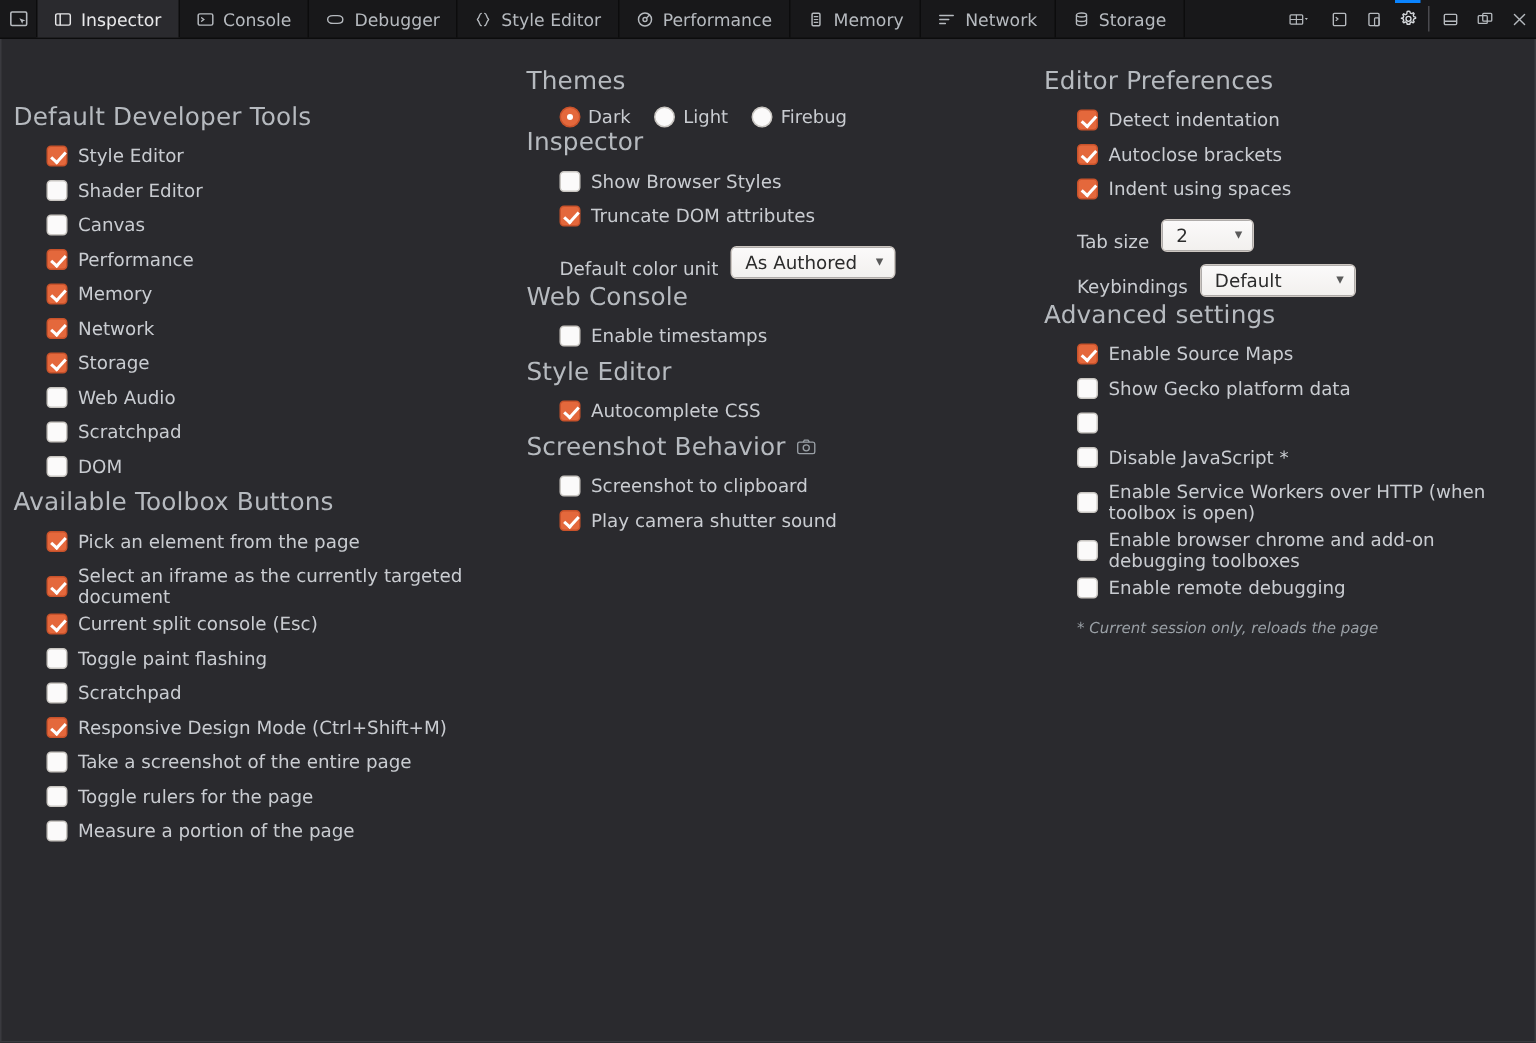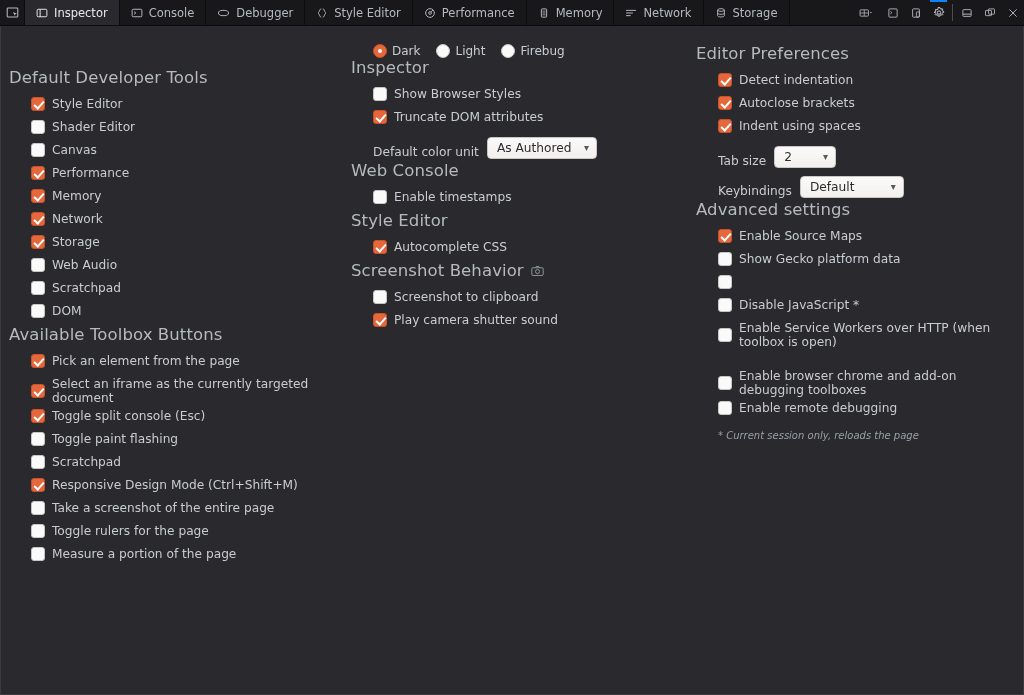--- a/index.html
+++ b/index.html
@@ -411,21 +411,21 @@
         <div class="row">
           <span class="cb on"></span>
           <span class="lbl">Pick an element from the page</span>
         </div>
         <div class="row two-line" style="width:300px;">
           <span class="cb on"></span>
           <span class="lbl">Select an iframe as the currently targeted document</span>
         </div>
         <div class="row">
           <span class="cb on"></span>
-          <span class="lbl">Toggle split console (Esc)</span>
+          <span class="lbl">Current split console (Esc)</span>
         </div>
         <div class="row">
           <span class="cb"></span>
           <span class="lbl">Toggle paint flashing</span>
         </div>
         <div class="row">
           <span class="cb"></span>
           <span class="lbl">Scratchpad</span>
         </div>
         <div class="row">
@@ -443,20 +443,21 @@
         <div class="row">
           <span class="cb"></span>
           <span class="lbl">Measure a portion of the page</span>
         </div>
       </div>
 
     </div>
 
     <div class="col col2">
 
+      <h2 class="section">Themes</h2>
       <div class="radios">
         <div class="radio-item">
           <span class="rb on"></span>
           <span>Dark</span>
         </div>
         <div class="radio-item">
           <span class="rb"></span>
           <span>Light</span>
         </div>
         <div class="radio-item">
@@ -569,21 +570,21 @@
           <span class="cb"></span>
         </div>
         <div class="row">
           <span class="cb"></span>
           <span class="lbl">Disable JavaScript *</span>
         </div>
         <div class="row two-line" style="width:322px;">
           <span class="cb"></span>
           <span class="lbl">Enable Service Workers over HTTP (when toolbox is open)</span>
         </div>
-        <div class="row two-line" style="width:322px;margin-top:16px;">
+        <div class="row two-line" style="width:322px;">
           <span class="cb"></span>
           <span class="lbl">Enable browser chrome and add-on debugging toolboxes</span>
         </div>
         <div class="row">
           <span class="cb"></span>
           <span class="lbl">Enable remote debugging</span>
         </div>
         <div class="footnote">* Current session only, reloads the page</div>
       </div>
 

